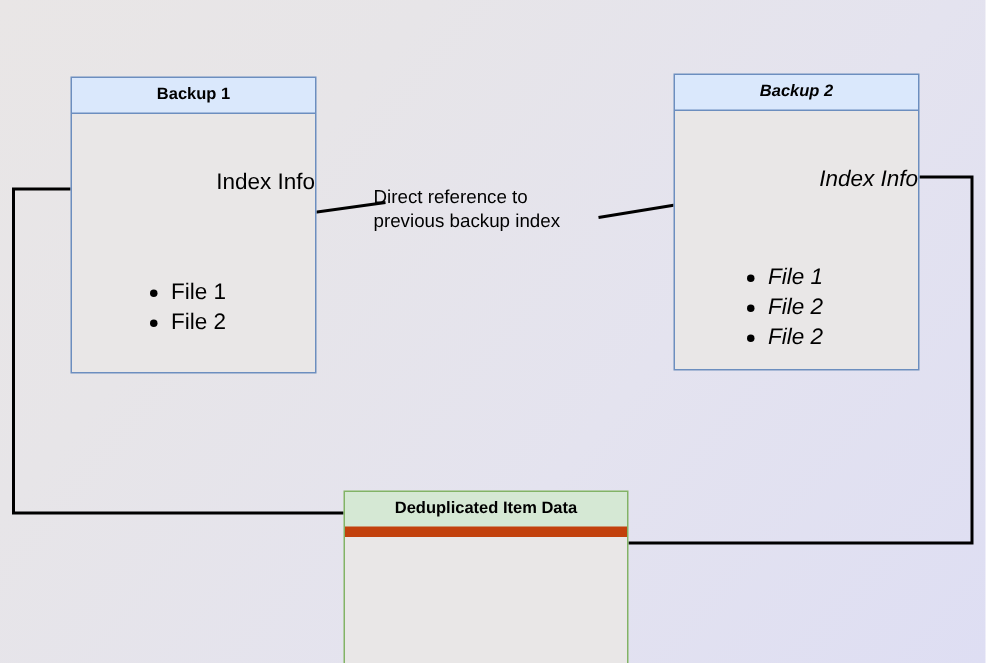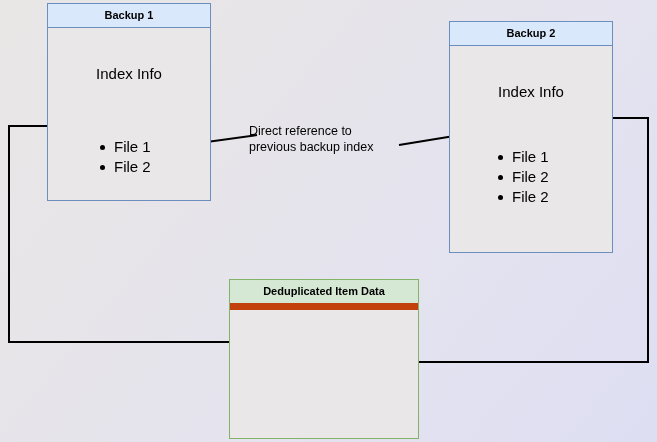--- a/index.html
+++ b/index.html
@@ -24,20 +24,21 @@
     left: 0;
     top: 0;
     width: 657px;
     height: 442px;
     pointer-events: none;
   }
   .node {
     position: absolute;
     box-sizing: border-box;
     background: #e9e7e7;
+    margin-top: 48px;
   }
   .node.blue {
     border: 1px solid #6c8ebf;
   }
   .node.green {
     border: 1px solid #82b366;
   }
   .node-title {
     box-sizing: border-box;
     width: 100%;
@@ -59,21 +60,21 @@
   .node-body {
     position: relative;
     width: 100%;
     height: calc(100% - 24px);
     background: #e9e7e7;
   }
   .index-label {
     position: absolute;
     left: 0;
     right: 0;
-    text-align: center;
+    text-align: right;
     font-size: 15px;
     color: #000000;
     white-space: nowrap;
   }
   .file-list {
     position: absolute;
     margin: 0;
     padding: 0;
     list-style: none;
   }
@@ -132,21 +133,21 @@
     <div class="node-title">Backup 1</div>
     <div class="node-body">
       <div class="index-label" style="top:37px;">Index Info</div>
       <ul class="file-list" style="left:49px; top:109px;">
         <li>File 1</li>
         <li>File 2</li>
       </ul>
     </div>
   </div>
 
-  <div class="node blue" style="left:449px; top:21px; width:164px; height:232px;">
+  <div class="node blue" style="left:449px; top:1px; width:164px; height:198px;font-style:italic;">
     <div class="node-title">Backup 2</div>
     <div class="node-body">
       <div class="index-label" style="top:37px;">Index Info</div>
       <ul class="file-list" style="left:45px; top:101px;">
         <li>File 1</li>
         <li>File 2</li>
         <li>File 2</li>
       </ul>
     </div>
   </div>

